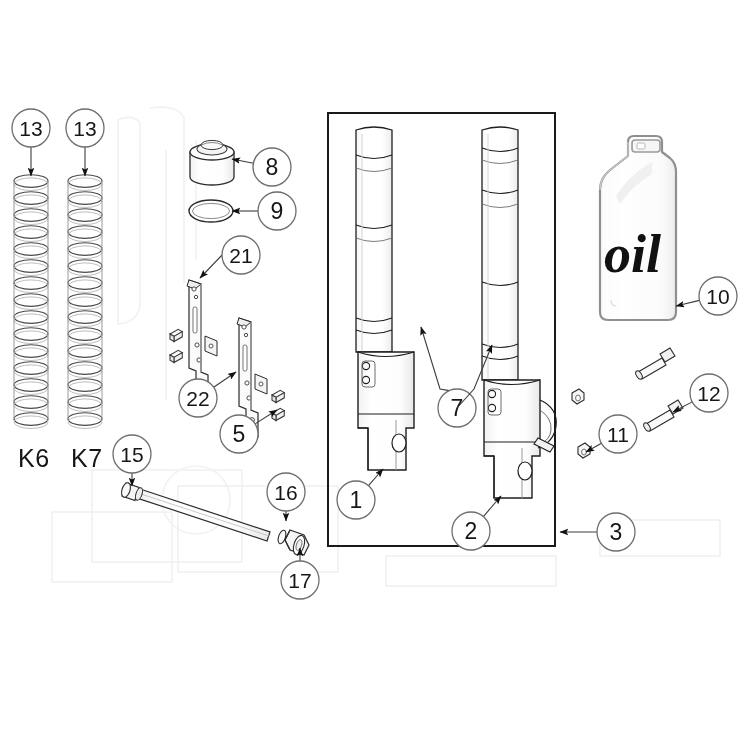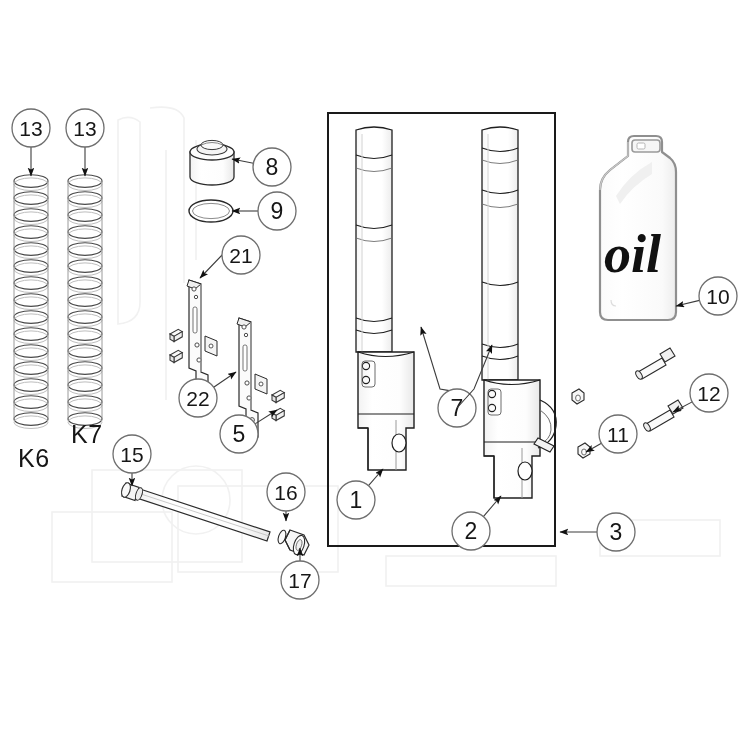--- a/index.html
+++ b/index.html
@@ -352,16 +352,16 @@
         <g>
           <polyline points="692.1966896959076,401.8684137716043 673,412" fill="none" stroke="#3d3d3d" stroke-width="1.1" marker-end="url(#arrowtip)"></polyline>
           <circle cx="709" cy="393" r="19" fill="#ffffff" stroke="#6e6e6e" stroke-width="1.3"></circle>
           <text x="709" y="393" text-anchor="middle" dominant-baseline="central" font-family="Liberation Sans, sans-serif" font-size="21" fill="#161616">12</text>
         </g>
       </g>
 </svg>
 
 <div id="group-label-layer">
       <div class="lbl grp-lbl" style="left: 18px; top: 444px;">K6</div>
-      <div class="lbl grp-lbl" style="left: 71px; top: 420px;">K7</div>
+      <div class="lbl grp-lbl" style="left: 71px; top: 444px;">K7</div>
     </div>
 
 </div>
 
 </body></html>

